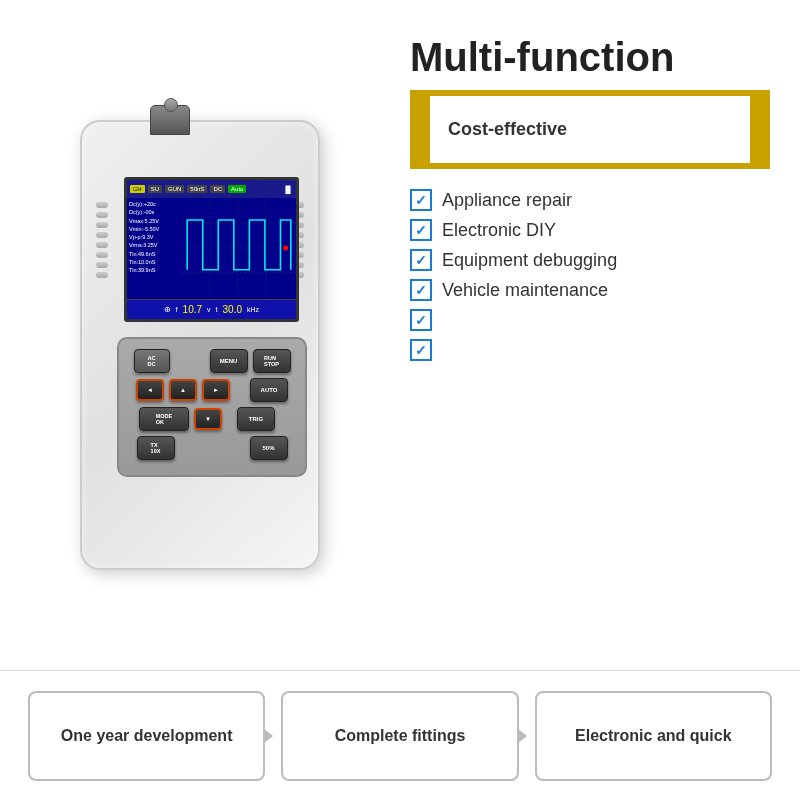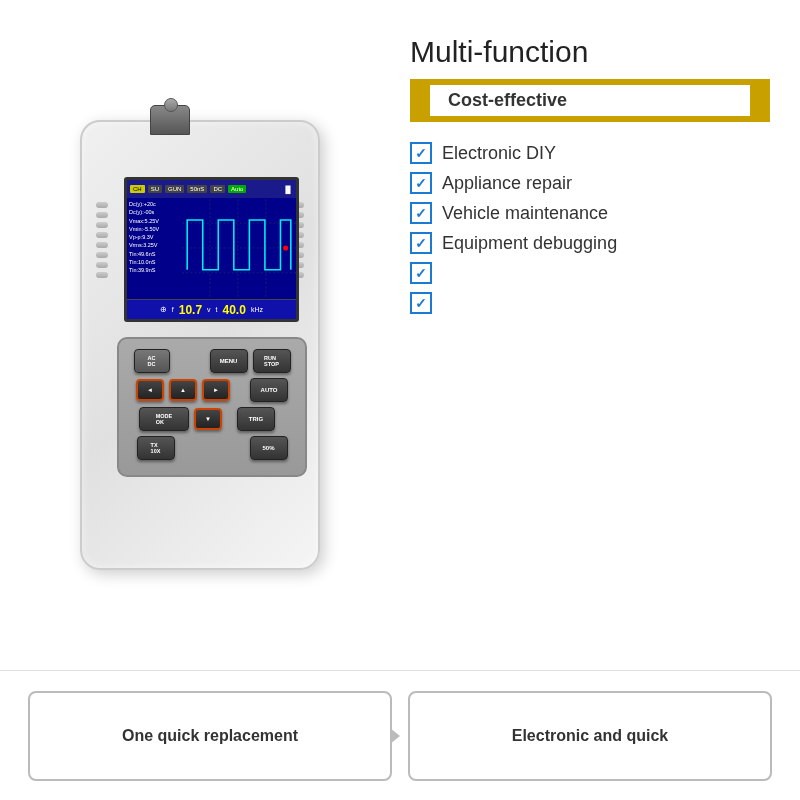--- a/index.html
+++ b/index.html
@@ -148,21 +148,21 @@
       align-items: center;
       justify-content: center;
       gap: 5px;
       font-size: 7px;
       color: #fff;
       border-top: 1px solid #444;
     }
     .footer-icon {
       font-size: 8px;
     }
-    .footer-value { color: #ffff00; font-size: 12px; font-weight: bold; }
+    .footer-value { color: #ffff00; font-size: 10px; font-weight: normal; }
 
     
     .keypad {
       position: absolute;
       left: 35px;
       top: 215px;
       width: 190px;
       background: linear-gradient(180deg, #aaa, #999);
       border-radius: 10px;
       padding: 10px 8px;
@@ -229,35 +229,35 @@
     
     .features-area {
       flex: 1;
       padding: 15px 20px;
       display: flex;
       flex-direction: column;
       justify-content: flex-start;
     }
 
     .product-title {
-      font-size: 30px;
-      font-weight: normal;
+      font-size: 40px;
+      font-weight: bold;
       color: #222;
       margin-bottom: 10px;
     }
 
     .cost-badge {
       display: inline-block;
       background: #c8a000;
       padding: 6px 20px;
       margin-bottom: 20px;
     }
     .cost-badge-inner {
       background: #fff;
-      padding: 5px 18px;
+      padding: 23px 18px;
       font-size: 18px;
       font-weight: bold;
       color: #333;
     }
 
     .features-list {
       list-style: none;
       display: flex;
       flex-direction: column;
       gap: 8px;
@@ -406,21 +406,21 @@
                 </svg>
               </div>
             </div>
 
             <div class="screen-footer">
               <span class="footer-icon">⊕</span>
               <span style="font-size:7px;">f</span>
               <span class="footer-value">10.7</span>
               <span style="font-size:7px;">v</span>
               <span style="font-size:7px;">t</span>
-              <span class="footer-value">40.0</span>
+              <span class="footer-value">30.0</span>
               <span style="font-size:7px;">kHz</span>
             </div>
           </div>
 
           <div class="keypad">
 
             <div class="key-row">
               <div class="key small gray-btn" style="width:36px;font-size:5.5px;">AC<br>DC</div>
               <div style="width:30px;"></div>
               <div class="key" style="width:38px;">MENU</div>
@@ -464,47 +464,50 @@
 
       <h1 class="product-title">Multi-function</h1>
 
       <div class="cost-badge">
         <div class="cost-badge-inner">Cost-effective</div>
       </div>
 
       <ul class="features-list">
         <li class="feature-item">
           <span class="check-icon"></span>
+          <span>Appliance repair</span>
+        </li>
+        <li class="feature-item">
+          <span class="check-icon"></span>
           <span>Electronic DIY</span>
         </li>
         <li class="feature-item">
           <span class="check-icon"></span>
-          <span>Appliance repair</span>
+          <span>Equipment debugging</span>
         </li>
         <li class="feature-item">
           <span class="check-icon"></span>
           <span>Vehicle maintenance</span>
-        </li>
-        <li class="feature-item">
-          <span class="check-icon"></span>
-          <span>Equipment debugging</span>
         </li>
         <li class="feature-item">
           <span class="check-icon"></span>
         </li>
         <li class="feature-item">
           <span class="check-icon"></span>
         </li>
       </ul>
 
     </div>
   </div>
 
   <div class="bottom-section">
     <div class="bottom-card">
-      <span>One quick replacement</span>
+      <span>One year development</span>
+    </div>
+    <div class="bottom-card">
+      <span>Complete fittings</span>
     </div>
     <div class="bottom-card">
       <span>Electronic and quick</span>
     </div>
   </div>
 
 </div>
 
 </body></html>

